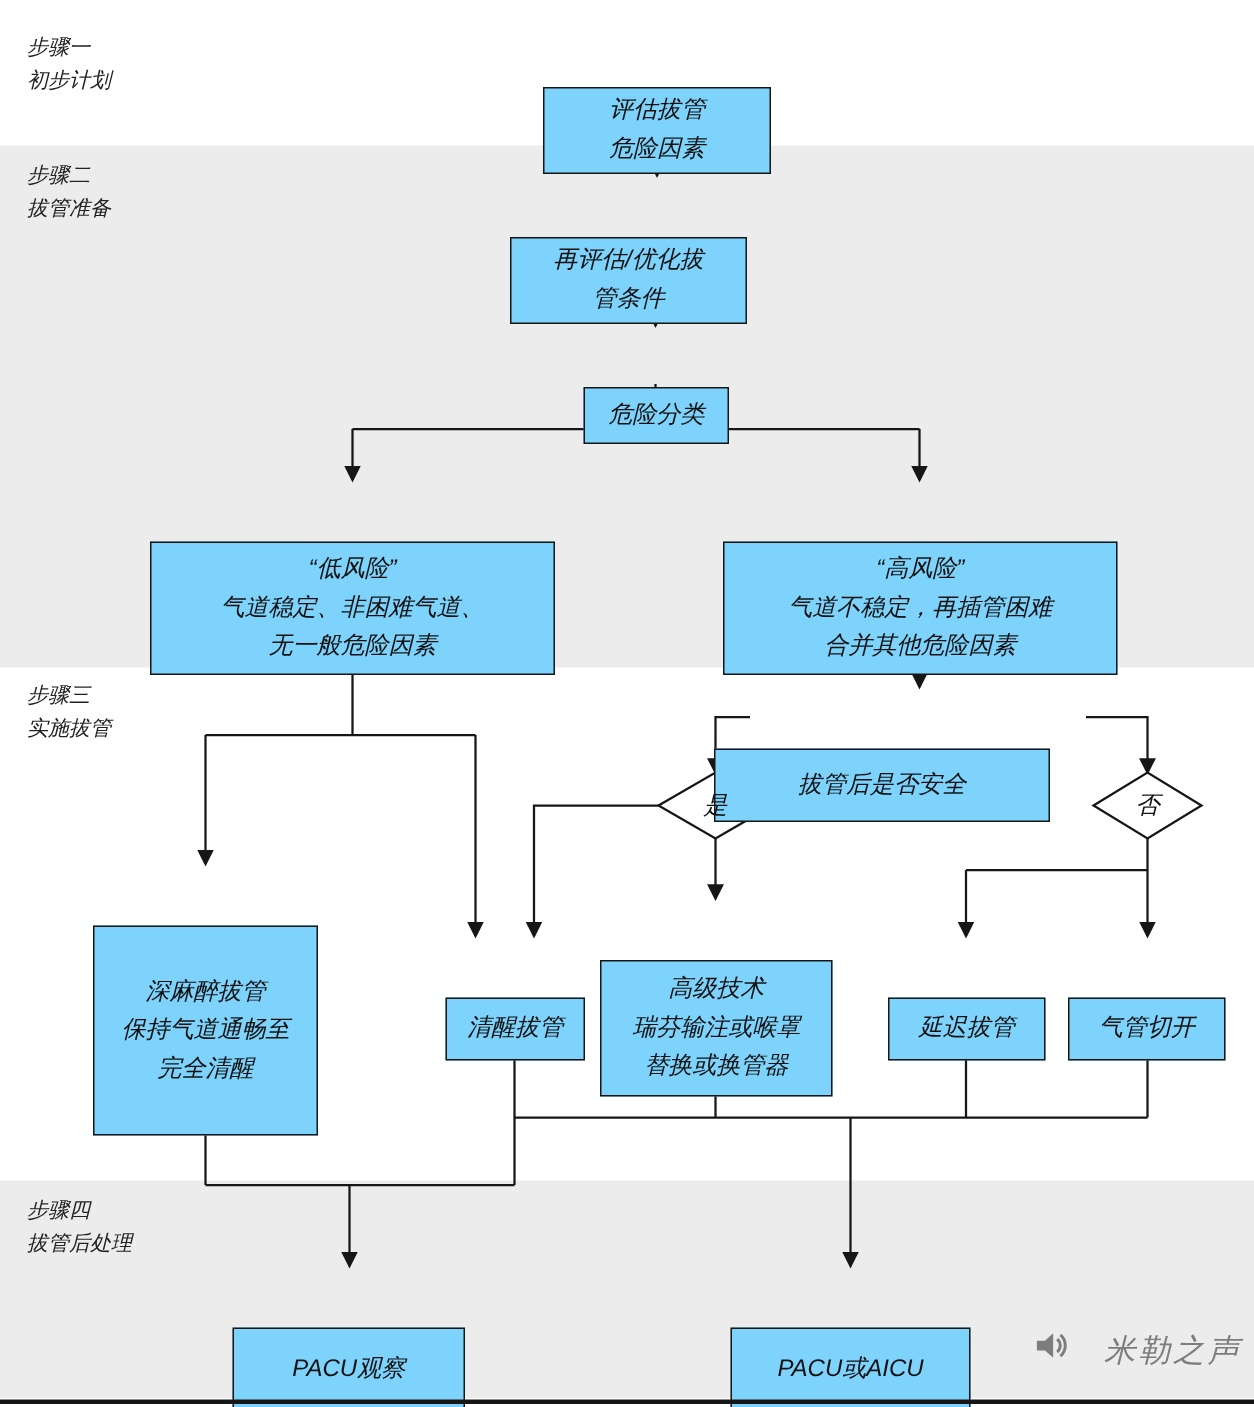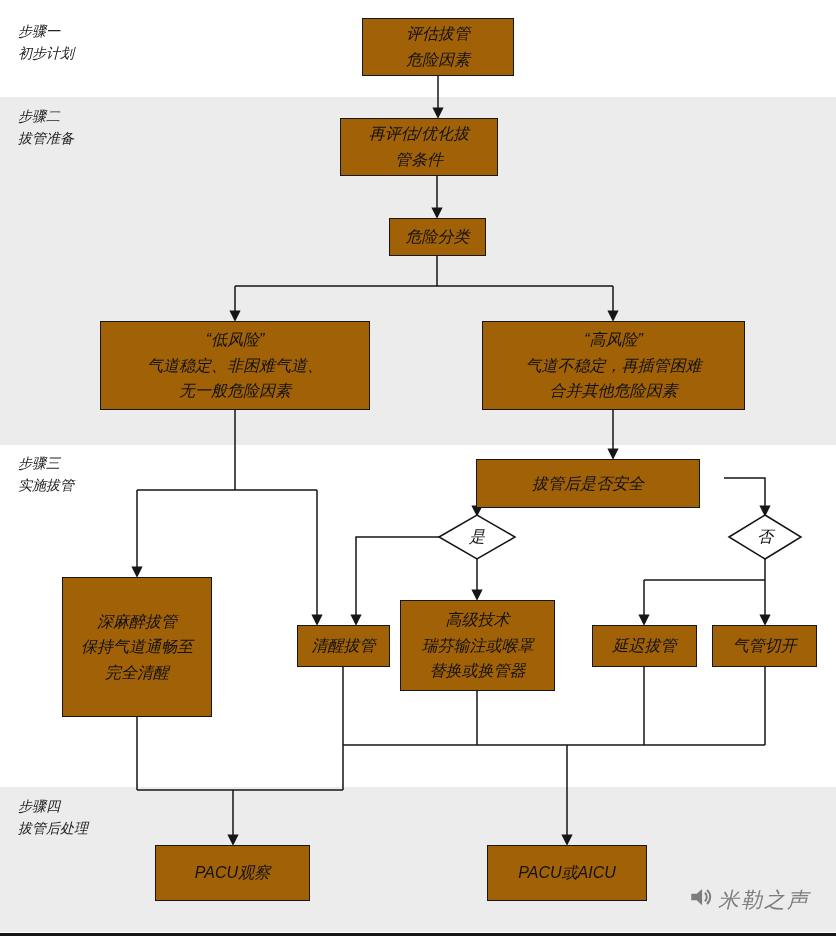--- a/index.html
+++ b/index.html
@@ -14,31 +14,31 @@
   .step-label {
     position:absolute; z-index:2; font-size:14px; line-height:1.6;
     white-space:pre-line; color:#222222;
   }
   #step1-label { left:18px; top:20px; }
   #step2-label { left:18px; top:105px; }
   #step3-label { left:18px; top:452px; }
   #step4-label { left:18px; top:795px; }
   svg.wires { position:absolute; left:0; top:0; z-index:1; }
   .node {
-    position:absolute; z-index:2; background:#a16207; border:1px solid #161616;
+    position:absolute; z-index:2; background:#7dd3fc; border:1px solid #161616;
     display:flex; align-items:center; justify-content:center; text-align:center;
-    white-space:pre-line; font-size:16px; line-height:1.6; padding:12px;
+    white-space:pre-line; font-size:16px; line-height:1.6; padding:12px;margin-top:40px;
   }
   .dlabel {
     position:absolute; z-index:2; display:flex; align-items:center;
     justify-content:center; font-size:16px; text-align:center;
   }
   .watermark {
     position:absolute; left:688px; top:884px; z-index:2;
-    display:flex; align-items:center; gap:4px;
+    display:flex; align-items:center; gap:22px;
     color:#7d7d7d; font-size:21px; letter-spacing:2px;
   }
   .bottom-line {
     position:absolute; left:0; top:933px; width:836px; height:3px;
     background:#161616; z-index:3;
   }
 </style>
 </head>
 <body>
 

